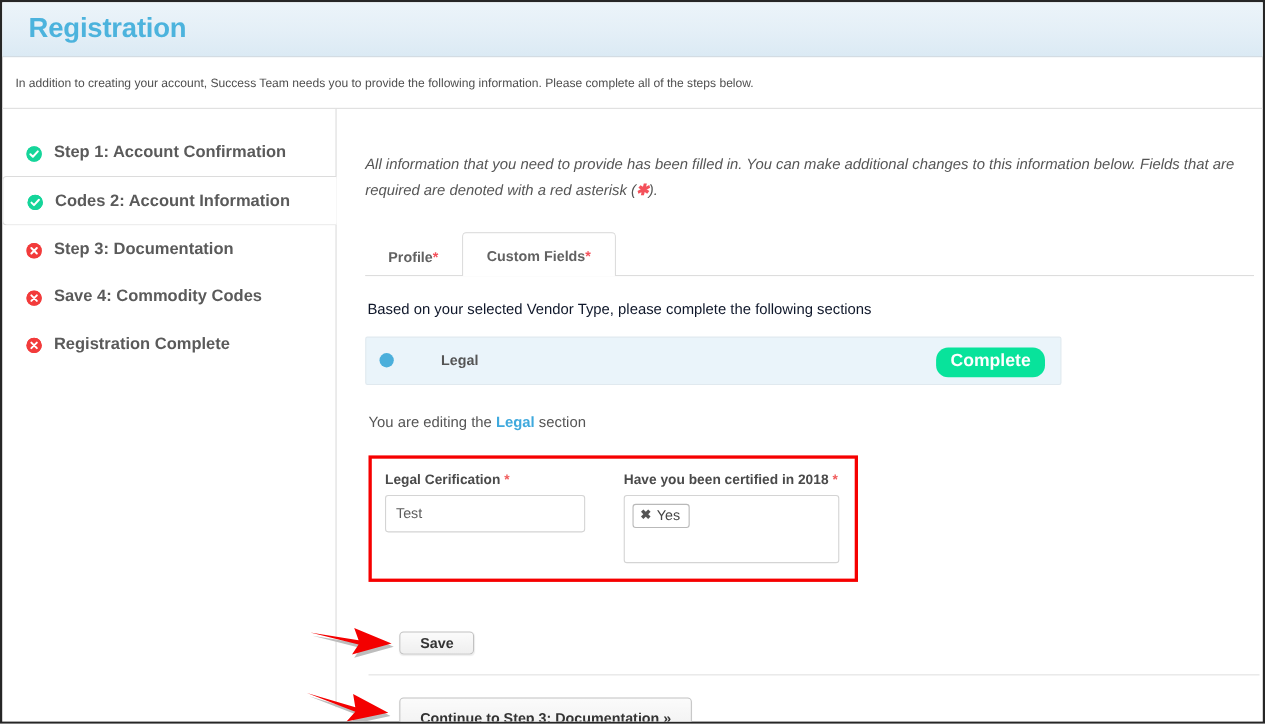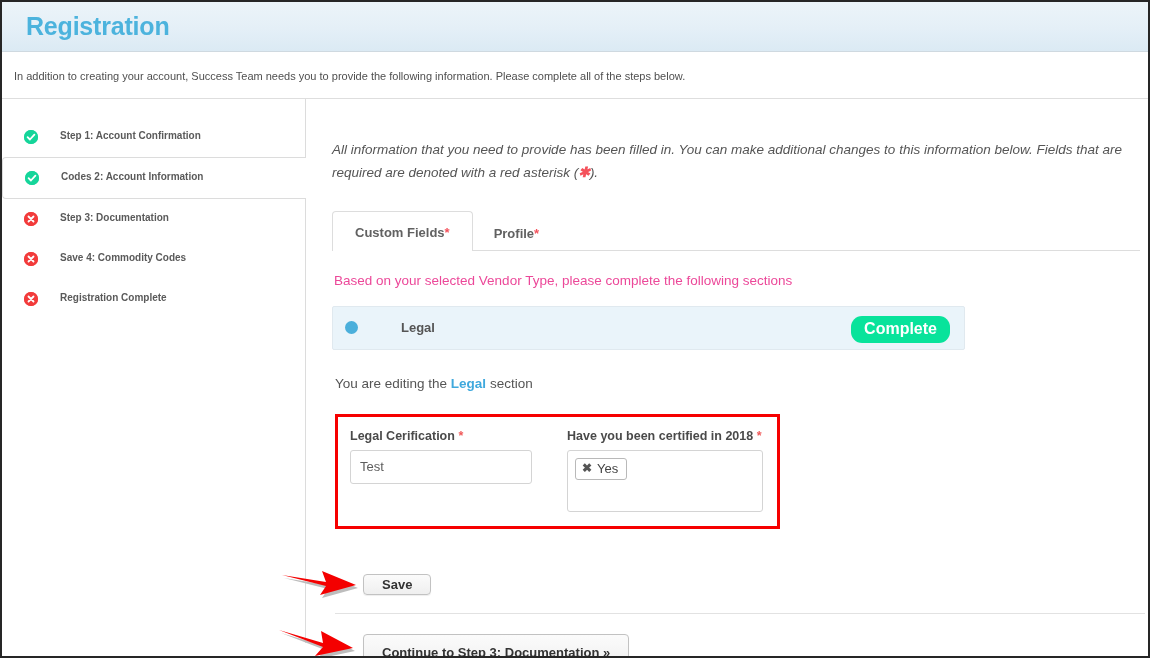--- a/index.html
+++ b/index.html
@@ -55,24 +55,24 @@
     width: 304px;
     flex: 0 0 304px;
     padding-top: 18px;
     border-right: 1px solid #dcdcdc;
     position: relative;
     min-height: 100%;
   }
   .step-item {
     position: relative;
     display: flex;
-    align-items: flex-start;
-    gap: 22px;
+    align-items: flex-end;
+    gap: 11px;
     padding: 13px 10px 13px 22px;
-    font-size: 10px;
+    font-size: 15px;
     font-weight: bold;
     color: #5a5a5a;
     background: transparent;
     cursor: pointer;
   }
   .step-item.active {
     background: #ffffff;
     border: 1px solid #dcdcdc;
     border-right: none;
     border-radius: 4px 0 0 4px;
@@ -139,21 +139,21 @@
     background: #ffffff;
     border-color: #dddddd;
     border-radius: 4px 4px 0 0;
     padding: 13px 22px 11px 22px;
   }
   .tab .star { color: #f4515b; }
 
   
   .vendor-note {
     font-size: 13.5px;
-    color: #ec4899;
+    color: #0f172a;
     margin: 22px 0 18px 2px;
   }
   .section-bar {
     display: flex;
     align-items: center;
     background: #eaf4fa;
     border: 1px solid #e0e9ef;
     border-radius: 2px;
     height: 44px;
     width: 633px;
@@ -352,22 +352,22 @@
         <span>Registration Complete</span>
       </div>
 
     </div>
 
     <div class="content">
 
       <p class="lead"><span>All information that you need to provide has been filled in. You can make additional changes to this information below. Fields that are required are denoted with a red asterisk (</span><span class="req-star big">✱</span><span>).</span></p>
 
       <div class="tabs">
+        <div class="tab"><span>Profile</span><span class="star">*</span></div>
         <div class="tab active"><span>Custom Fields</span><span class="star">*</span></div>
-        <div class="tab"><span>Profile</span><span class="star">*</span></div>
       </div>
 
       <p class="vendor-note">Based on your selected Vendor Type, please complete the following sections</p>
 
       <div class="section-bar">
         <span class="section-dot"></span>
         <span class="section-title">Legal</span>
         <span class="badge-complete">Complete</span>
       </div>
 

